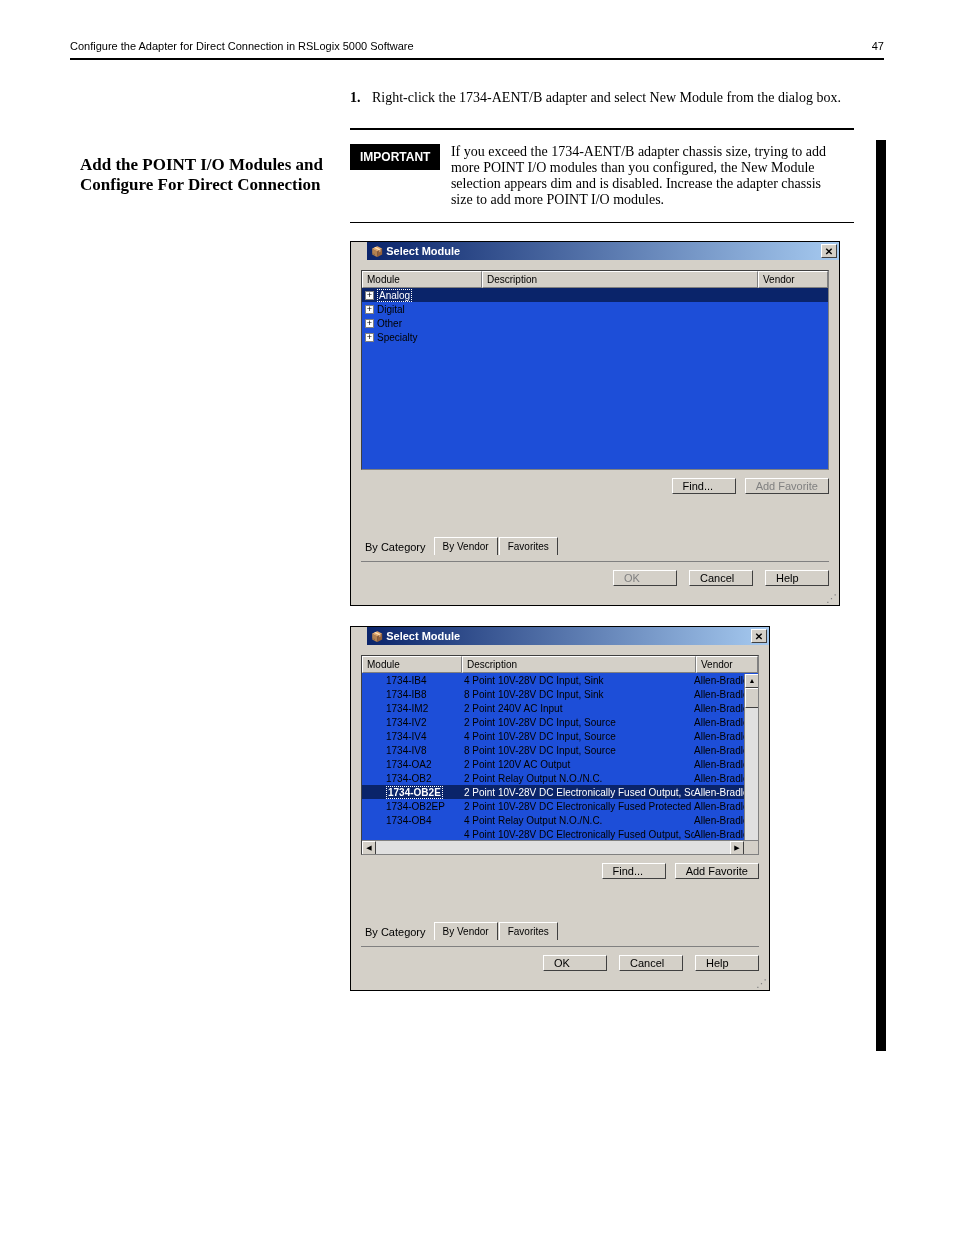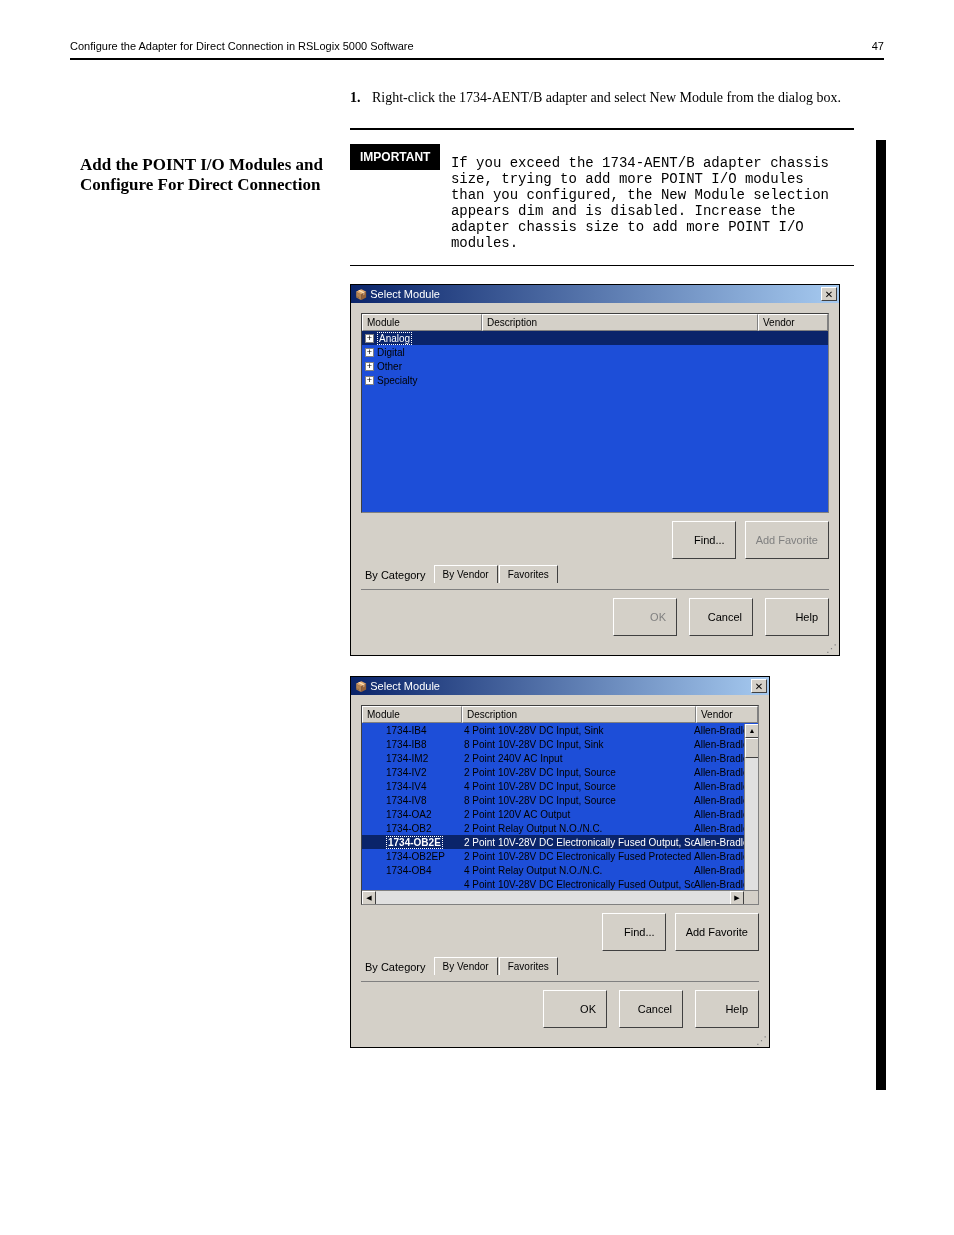--- a/index.html
+++ b/index.html
@@ -56,45 +56,45 @@
     display: inline-block;
     padding: 6px 10px;
     font-size: 12px;
     font-weight: bold;
     vertical-align: top;
   }
   .important-text {
     display: inline-block;
     vertical-align: top;
     width: 390px;
-    font-family: Liberation Mono, monospace;
+    font-family: Liberation Serif, serif;
     font-size: 14px;
     margin-left: 6px;
-    margin-top: 11px;
   }
 
   
   .dlg {
     background: #d4d0c8;
     border: 1px solid #000;
     font-family: Tahoma, sans-serif;
     font-size: 11px;
     margin-bottom: 20px;
   }
   .dlg.large { width: 490px; }
   .dlg.small { width: 420px; }
   .titlebar {
     background: linear-gradient(to right, #0a246a, #a6caf0);
     color: #fff;
-    font-weight: normal;
+    font-weight: bold;
     padding: 2px 2px 2px 4px;
     display: flex;
     justify-content: space-between;
     align-items: center;
     height: 18px;
+    margin-left: 16px;
   }
   .titlebar .tbtitle::before { content: "📦 "; font-size: 10px; filter: grayscale(0); }
   .titlebar .tbtitle { font-size: 11px; }
   .closebtn {
     width: 16px; height: 14px;
     background: #d4d0c8;
     color: #000;
     font-size: 10px;
     line-height: 14px;
     text-align: center;
@@ -176,27 +176,27 @@
     background: #d4d0c8;
     border-top: 1px solid #808080;
     display: flex;
   }
   .sb-track-h { flex: 1; background: #e0e0e0; }
 
   .btnrow { text-align: right; margin: 4px 0 4px; }
   .winbtn {
     display: inline-block;
     min-width: 64px;
-    padding: 12px 10px;
+    padding: 1px 10px;
     background: #d4d0c8;
     border: 1px solid #fff;
     border-right-color: #404040;
     border-bottom-color: #404040;
     font-size: 11px;
-    text-align: right;
+    text-align: left;
     margin-left: 6px;
   }
   .winbtn.disabled { color: #808080; }
   .tabs {
     display: flex;
     align-items: flex-end;
     margin-top: 6px;
     margin-bottom: 6px;
   }
   .tab {
@@ -206,20 +206,21 @@
     border: 1px solid #fff;
     border-right-color: #808080;
     border-bottom: none;
     margin-right: 1px;
   }
   .tab.center {
     border: 1px solid #404040;
     border-bottom: none;
     border-top-color: #fff;
     border-left-color: #fff;
+    margin-top: 37px;
   }
   .tab-label-plain {
     padding: 4px 8px 2px 4px;
     font-size: 11px;
   }
   .hsep { height: 1px; background: #fff; border-top: 1px solid #808080; margin: 4px 0; }
   .footer-btns {
     display: flex;
     justify-content: flex-end;
     padding: 4px 0;

